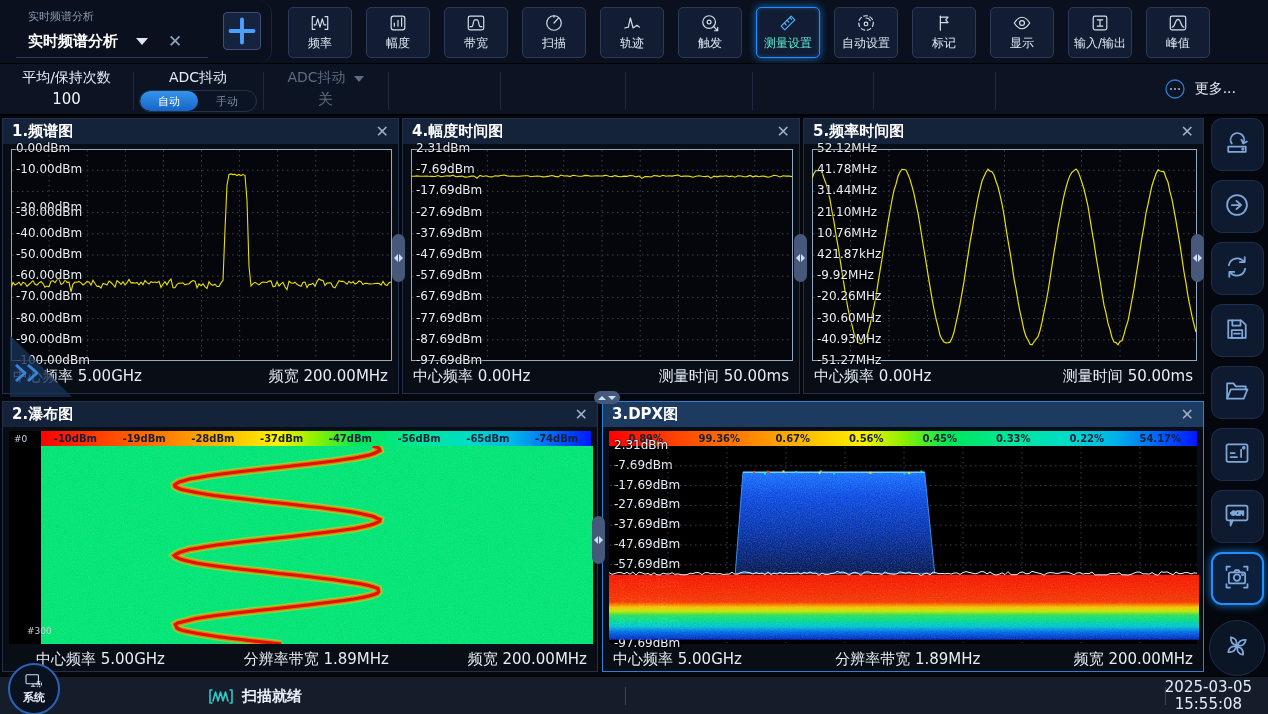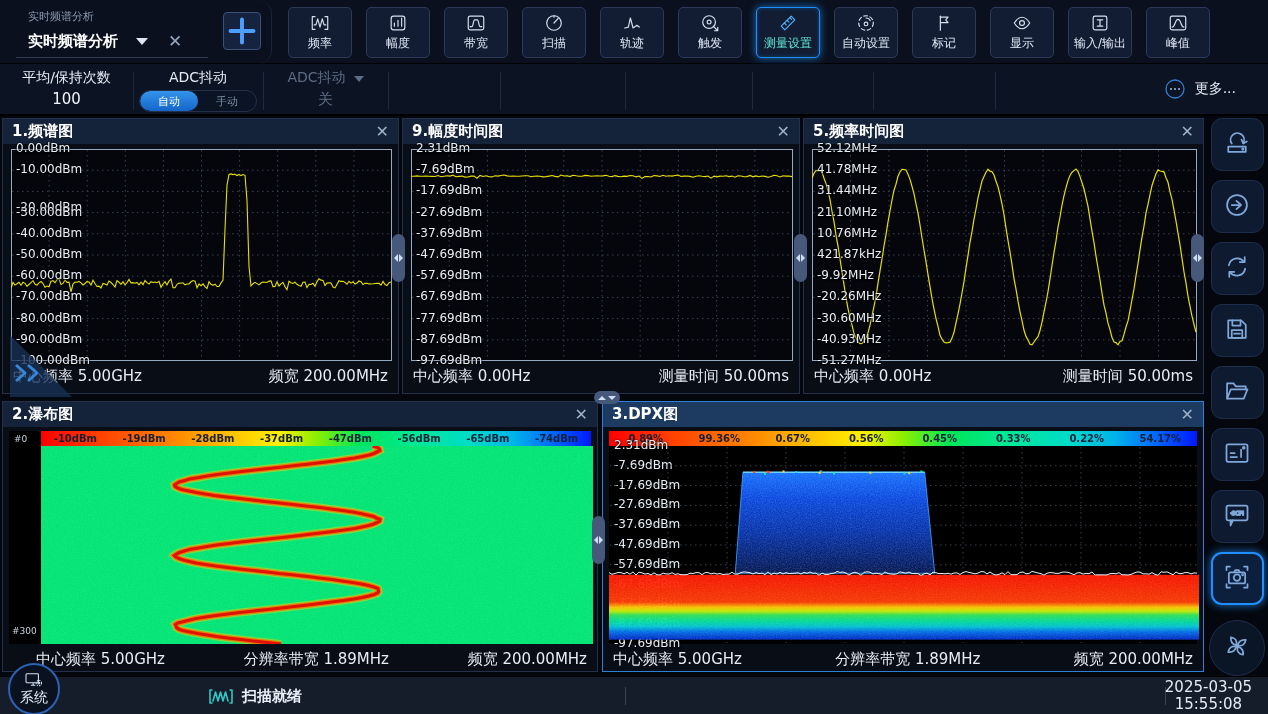--- a/index.html
+++ b/index.html
@@ -100,21 +100,21 @@
   .sbtn.circle { border-radius:50%; width:56px; height:56px; background:#0a1526; margin-top:6px; }
 
   
   .statusbar { position:absolute; left:0; top:676px; width:1268px; height:38px; background:#161d2a;
     border-top:1px solid #000; }
   .sysbtn { position:absolute; left:8px; top:-14px; width:52px; height:52px; border-radius:50%;
     border:2px solid #2b62b8; background:#0a1220; display:flex; flex-direction:column;
     align-items:center; justify-content:center; cursor:pointer; z-index:7; }
   .sysbtn svg { width:20px; height:16px; }
   .sysbtn svg * { stroke:#cfe0f2; stroke-width:1.2; fill:none; }
-  .sysbtn .syslabel { font-size:14px; color:#e3ebf5; margin-top:1px; }
+  .sysbtn .syslabel { font-size:11px; color:#e3ebf5; margin-top:1px;font-weight:bold; }
   .scanstat { position:absolute; left:208px; top:0; height:38px; display:flex; align-items:center; gap:8px; }
   .scanstat svg { width:26px; height:17px; }
   .scanstat svg * { stroke:#2fc6c6; stroke-width:1.6; fill:none; stroke-linecap:round; stroke-linejoin:round; }
   .scanstat .stext { font-size:15px; font-weight:bold; color:#e8eff7; }
   .sdiv { position:absolute; top:10px; width:1px; height:18px; background:#394355; }
   .clock { position:absolute; right:16px; top:2px; text-align:center; font-size:15px; line-height:17px; color:#e4ecf5; }
 </style>
 </head>
 <body>
 
@@ -333,21 +333,21 @@
       </svg>
   </div>
   <div class="pfooter" id="footer-spectrum">
       <span>中心频率 5.00GHz</span>
       <span>频宽 200.00MHz</span>
     </div>
 </section>
 
 <section class="panel" style="left:402px;top:118px;width:398px;height:276px">
   <div class="ptitle">
-    <span class="pname">9.幅度时间图</span>
+    <span class="pname">4.幅度时间图</span>
     <span class="pclose">✕</span>
   </div>
   <div class="plot">
     <div class="ticks" id="ticks-amp">
         <div class="tick" style="top:-8px">2.31dBm</div>
         <div class="tick" style="top:13.2px">-7.69dBm</div>
         <div class="tick" style="top:34.4px">-17.69dBm</div>
         <div class="tick" style="top:55.599999999999994px">-27.69dBm</div>
         <div class="tick" style="top:76.8px">-37.69dBm</div>
         <div class="tick" style="top:98px">-47.69dBm</div>
@@ -440,21 +440,21 @@
     </div>
 </section>
 
 <section class="panel" style="left:2px;top:401px;width:596px;height:271px">
   <div class="ptitle">
     <span class="pname">2.瀑布图</span>
     <span class="pclose">✕</span>
   </div>
   <div class="wfbody">
     <div class="rowlabel" style="left:5px;top:3px" id="wf-row-first">#0</div>
-    <div class="rowlabel" style="left:3px;bottom:8px" id="wf-row-last">#300</div>
+    <div class="rowlabel" style="left:18px;bottom:8px" id="wf-row-last">#300</div>
     <div class="colorbar" style="left:32px;right:0" id="cbar-waterfall">
         <span>-10dBm</span>
         <span>-19dBm</span>
         <span>-28dBm</span>
         <span>-37dBm</span>
         <span>-47dBm</span>
         <span>-56dBm</span>
         <span>-65dBm</span>
         <span>-74dBm</span>
       </div>

